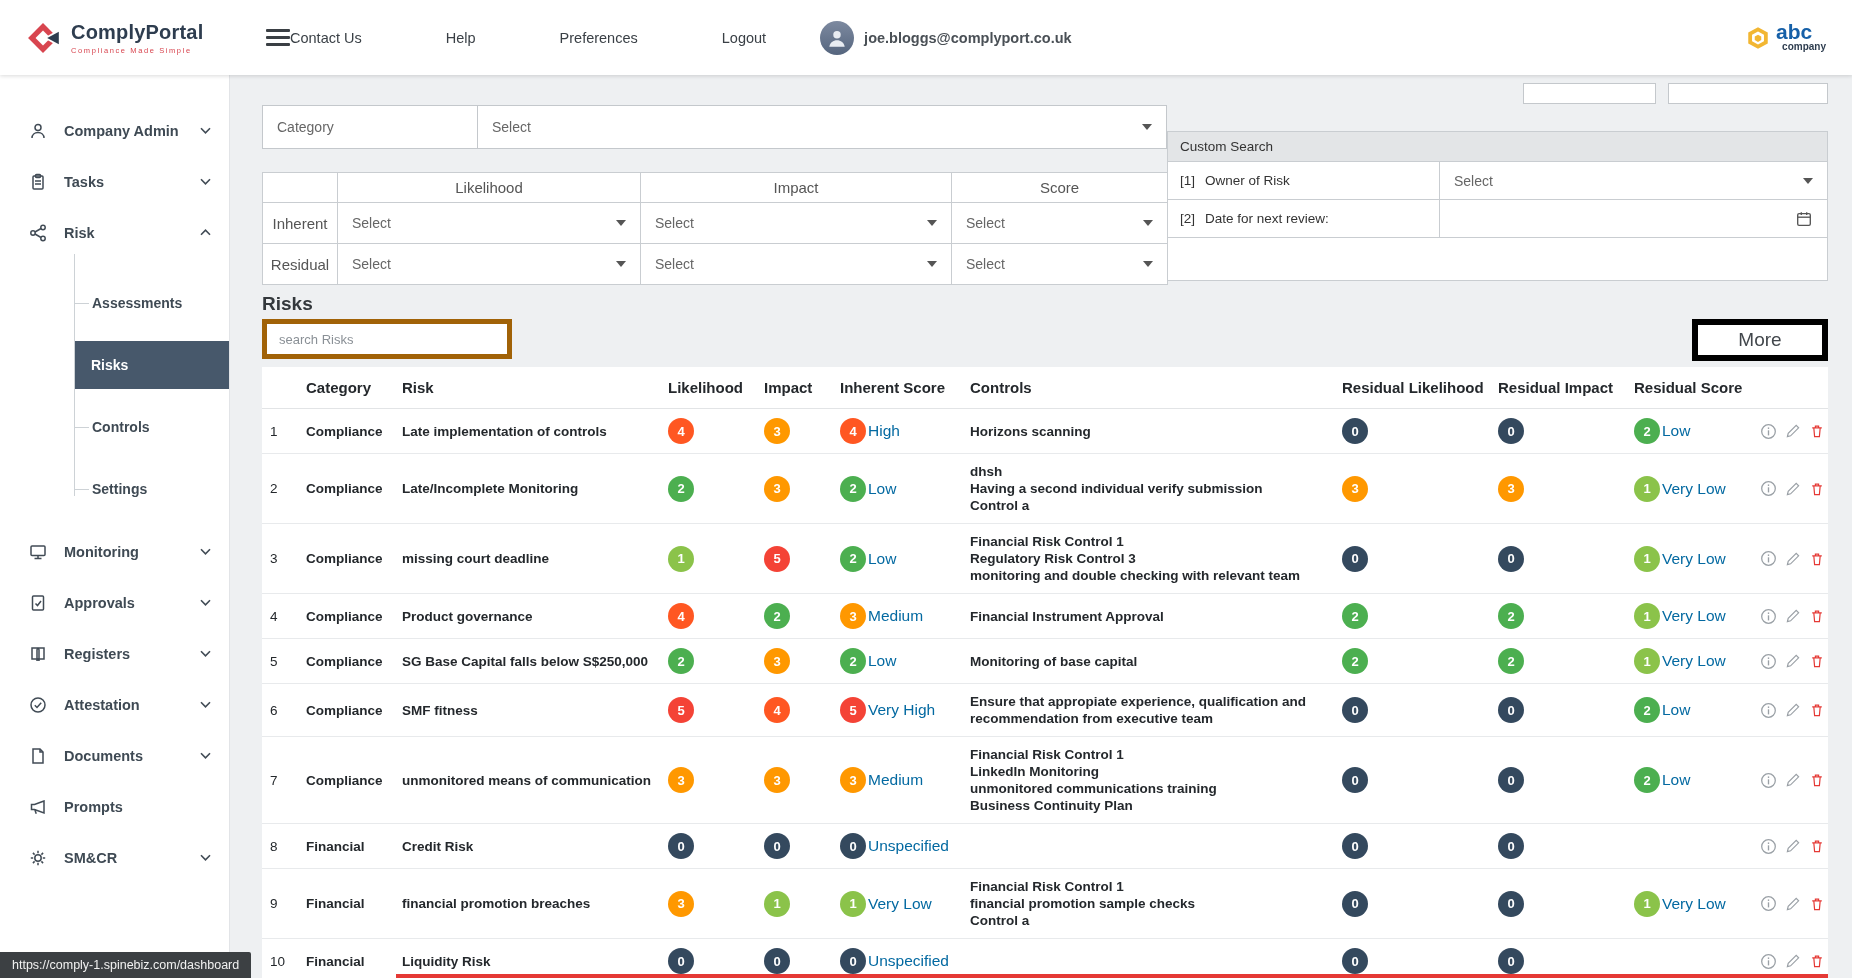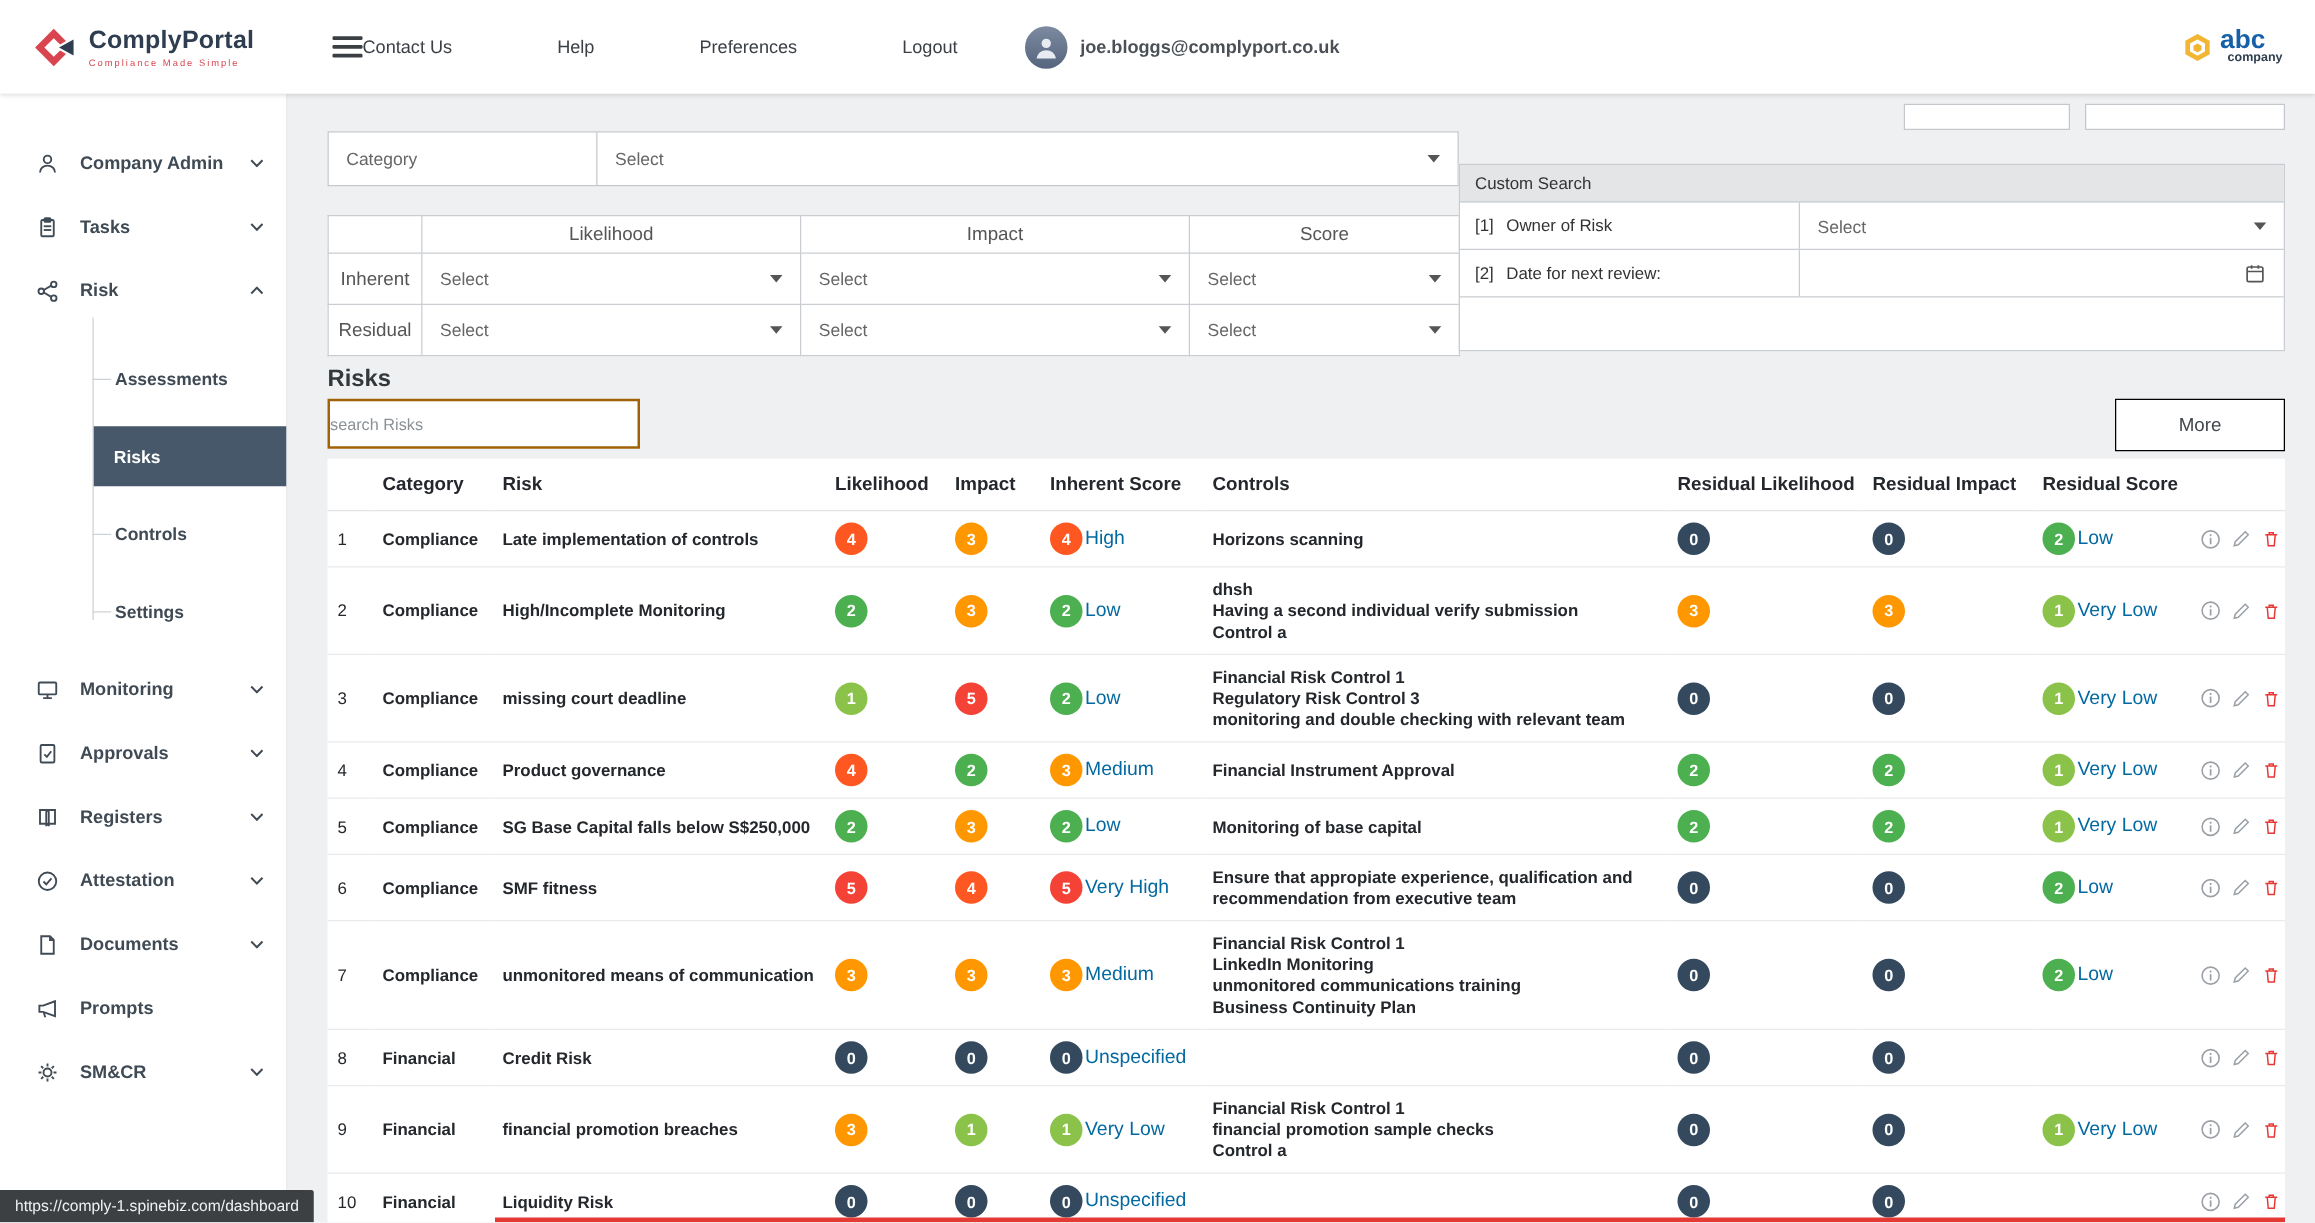--- a/index.html
+++ b/index.html
@@ -68,25 +68,25 @@
   .cs-header { background:#e3e5e7; padding:7px 12px; font-size:13.5px; color:#333;
                border-bottom:1px solid #c9cdd1; }
   .cs-row { display:flex; border-bottom:1px solid #c9cdd1; height:38px; }
   .cs-label { width:272px; border-right:1px solid #c9cdd1; display:flex; align-items:center;
               padding:0 12px; gap:10px; font-size:13.5px; color:#333; }
   .cs-value { flex:1; }
   .cs-empty { height:42px; }
 
   .risks-title { margin-top:8px; font-size:19px; color:#33383c; }
   .search-row { margin-top:4px; display:flex; justify-content:space-between; align-items:flex-start; }
-  .search-input { width:250px; height:40px; border:2px solid #a16207; background:#fff; padding:0 0;
+  .search-input { width:250px; height:40px; border:5px solid #a16207; background:#fff; padding:0 12px;
                   font-size:13px; color:#333; font-family:"Liberation Sans",sans-serif; outline:none; }
   .search-input::placeholder { color:#8a9096; }
-  .more-btn { width:136px; height:42px; background:#fff; border:1px solid #000000; color:#42474c;
-              font-size:15px; cursor:pointer; font-family:"Liberation Sans",sans-serif; }
+  .more-btn { width:136px; height:42px; background:#fff; border:6px solid #000000; color:#42474c;
+              font-size:19px; cursor:pointer; font-family:"Liberation Sans",sans-serif; }
 
   .risks-table { margin-top:6px; width:1566px; border-collapse:collapse; background:#fff; table-layout:fixed; }
   .risks-table th { text-align:left; font-size:15px; font-weight:700; color:#24282c;
                     padding:12px 8px; border-bottom:1px solid #e2e4e6; white-space:nowrap; }
   .risks-table td { padding:9px 8px; border-bottom:1px solid #e8eaec; vertical-align:middle;
                     font-size:13.5px; color:#24282c; }
   .c-num { font-size:14px; color:#333; }
   .c-cat, .c-risk { font-weight:700; }
   .c-controls div { font-weight:700; line-height:17px; }
   .badge { width:26px; height:26px; border-radius:50%; color:#fff; font-weight:700; font-size:13px;
@@ -508,21 +508,21 @@
         <span class="action-ic">
           <svg width="16" height="16" viewBox="0 0 20 20">
                   <path d="M4 6h12M8 6V4h4v2M6 6l1 11h6l1-11" fill="none" stroke="#e53935" stroke-width="1.5"></path>
                 </svg>
         </span>
       </td>
     </tr>
           <tr>
       <td class="c-num">2</td>
       <td class="c-cat">Compliance</td>
-      <td class="c-risk">High/Incomplete Monitoring</td>
+      <td class="c-risk">Late/Incomplete Monitoring</td>
       <td><span class="badge" style="background: rgb(76, 175, 80);">2</span></td>
       <td><span class="badge" style="background: rgb(255, 152, 0);">3</span></td>
       <td>
               <div class="score-wrap">
                 <span class="badge" style="background: rgb(76, 175, 80);">2</span>
                 <span class="score-label">Low</span>
               </div>
             </td>
       <td class="c-controls">
               <div>dhsh</div>

